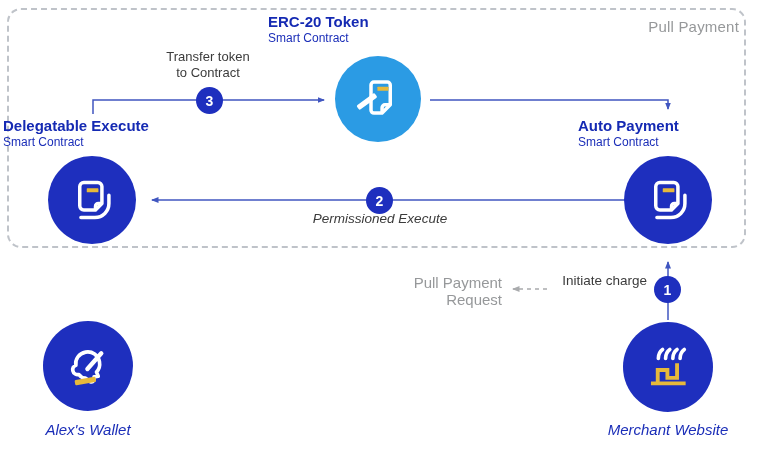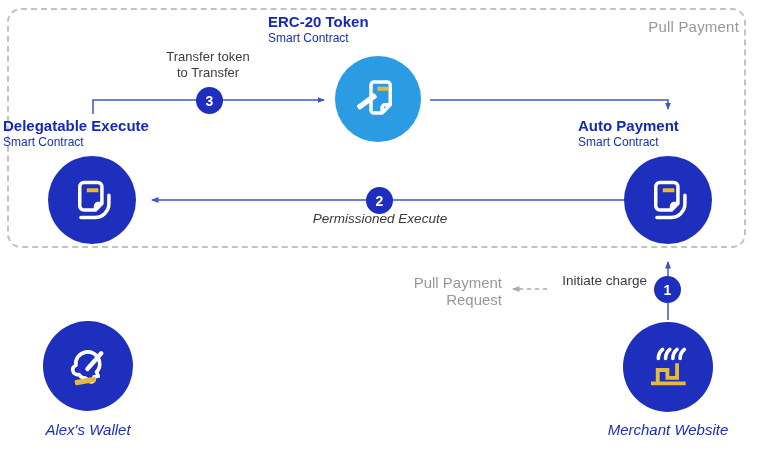--- a/index.html
+++ b/index.html
@@ -103,21 +103,21 @@
     <svg width="56" height="56" viewBox="0 0 48 48">
       <path d="M17 9 h12 a3.5 3.5 0 0 1 3.5 3.5 V27 l-5.5 5.5 H17 a3.5 3.5 0 0 1 -3.5 -3.5 V12.5 a3.5 3.5 0 0 1 3.5 -3.5 Z" fill="none" stroke="#fff" stroke-width="3" stroke-linejoin="round"></path>
       <path d="M27 32.5 V29.5 a2.5 2.5 0 0 1 2.5 -2.5 h3" fill="none" stroke="#fff" stroke-width="3" stroke-linejoin="round"></path>
       <rect x="19.5" y="14" width="10" height="3.4" rx="0.5" fill="#E7B93B"></rect>
       <path d="M14.5 39 h12 a12 12 0 0 0 12 -12 v-7" fill="none" stroke="#fff" stroke-width="3" stroke-linecap="round"></path>
     </svg>
   </div>
 
   <div class="step-label" style="left:128px; top:49px; width:160px;">
     <div>Transfer token</div>
-    <div>to Transfer</div>
+    <div>to Contract</div>
   </div>
   <div class="badge" style="left:196px; top:87px;">3</div>
 
   <div class="badge" style="left:366px; top:187px;">2</div>
   <div class="step-label" style="left:280px; top:211px; width:200px; font-size:13.5px;font-style:italic;">Permissioned Execute</div>
 
   <div class="step-label" style="left:502px; top:273px; width:145px; text-align:right; font-size:13.5px;">
     <div>Initiate charge</div>
   </div>
   <div class="badge" style="left:654px; top:276px;">1</div>

